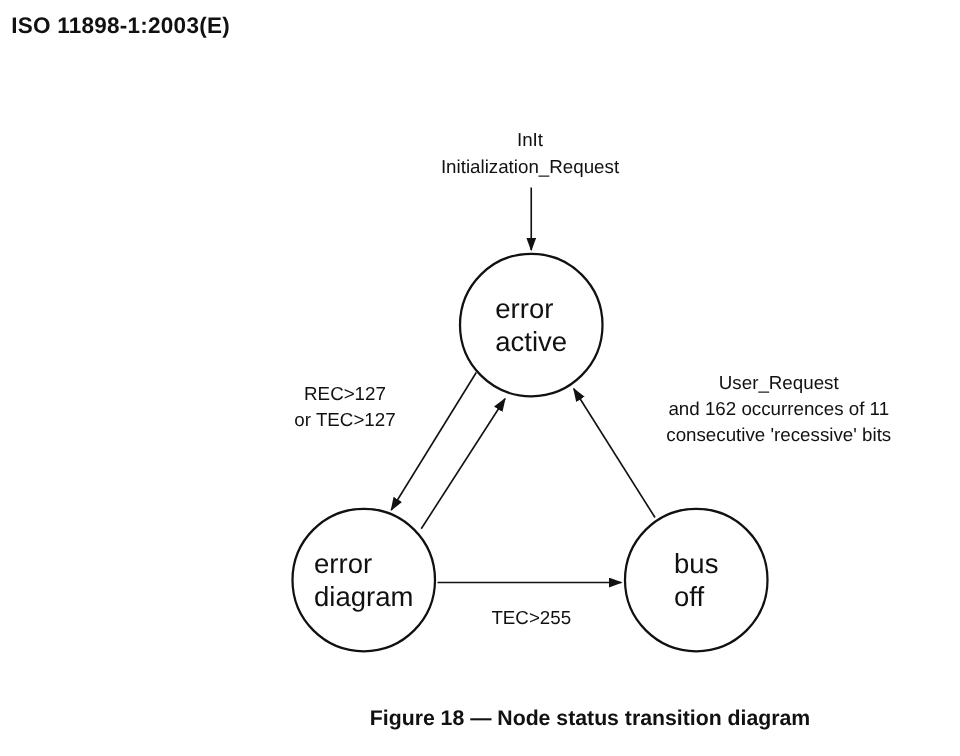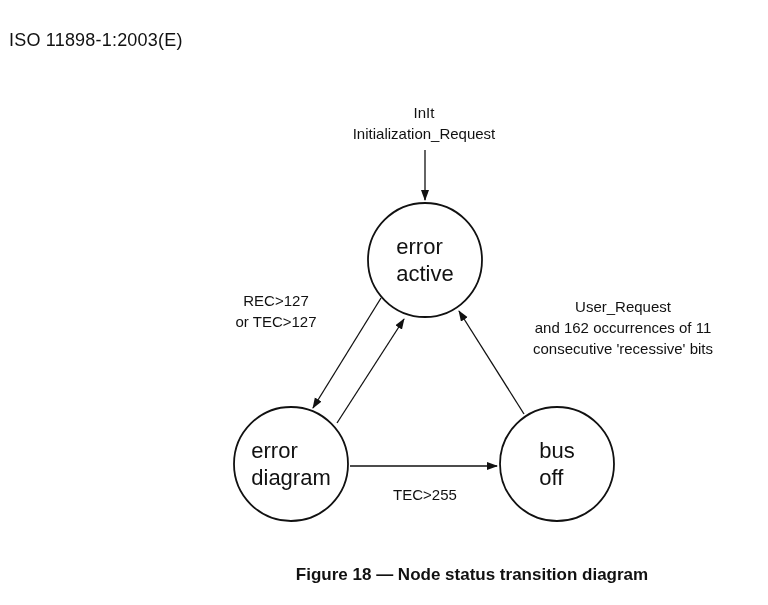--- a/index.html
+++ b/index.html
@@ -14,24 +14,23 @@
     height: 605px;
     background: #ffffff;
     overflow: hidden;
     color: #111111;
   }
   .doc-header {
     position: absolute;
     left: 9px;
     top: 10px;
     font-size: 18px;
-    font-weight: normal;
+    font-weight: bold;
     letter-spacing: 0.2px;
     white-space: nowrap;
-    margin-top: 20px;
   }
   .diagram-svg {
     position: absolute;
     left: 0;
     top: 0;
   }
   .label {
     position: absolute;
     text-align: center;
     font-size: 15px;
@@ -94,21 +93,21 @@
   <div class="state-label" style="left:557px; top:464px;">
     <span>bus</span>
     <span>off</span>
   </div>
 
   <div class="label" style="left:424px; top:102px;">
     <span>InIt</span>
     <span>Initialization_Request</span>
   </div>
 
-  <div class="label" style="left:276px; top:290px;">
+  <div class="label" style="left:276px; top:305px;">
     <span>REC&gt;127</span>
     <span>or TEC&gt;127</span>
   </div>
 
   <div class="label" style="left:623px; top:296px;">
     <span>User_Request</span>
     <span>and 162 occurrences of 11</span>
     <span>consecutive 'recessive' bits</span>
   </div>
 

